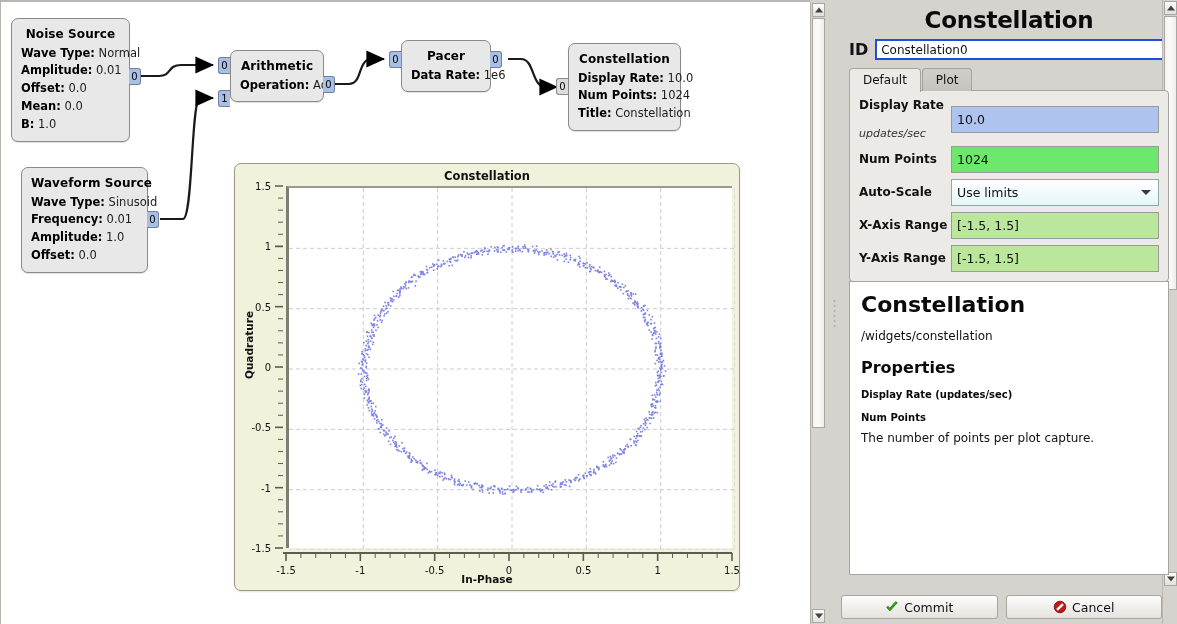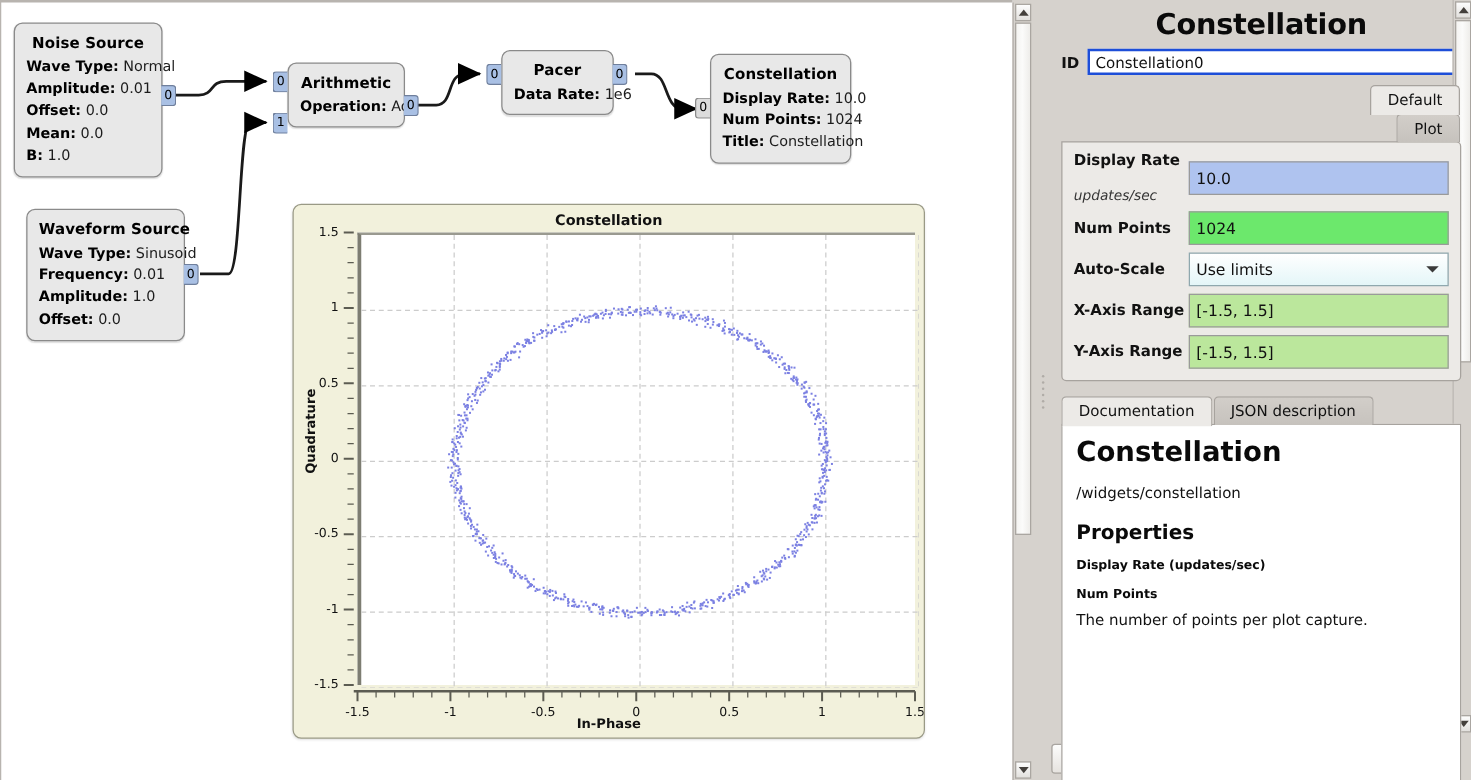--- a/index.html
+++ b/index.html
@@ -135,28 +135,28 @@
   #right {
     position: absolute; left: 841px; top: 0; width: 336px; height: 624px;
     background: #d6d2cd;
     padding: 4px 8px 0 8px;
   }
   #panel-title {
     text-align: center; font-size: 23px; font-weight: bold; color: #0a0a0a;
     margin: 3px 0 6px 0; letter-spacing: -.2px;
   }
   #id-row { display: flex; align-items: center; gap: 7px; margin-bottom: 7px; }
-  #id-label { font-size: 12px; font-weight: bold; color: #111; }
+  #id-label { font-size: 16px; font-weight: bold; color: #111; }
   #id-input {
     flex: 1; height: 21px; background: #fff;
     border: 2px solid #1d4ed8; padding: 0 4px;
     font-size: 12px; font-family: "DejaVu Sans", "Liberation Sans", sans-serif; color: #111;
   }
 
-  .tabstrip { display: flex; align-items: flex-end; gap: 0; position: relative; z-index: 2; flex-direction: column; }
+  .tabstrip { display: flex; align-items: flex-end; gap: 0; position: relative; z-index: 2; }
   .tab {
     font-size: 12px; color: #111;
     padding: 4px 13px 4px 13px;
     border: 1px solid #a7a39e;
     border-bottom: none;
     border-radius: 4px 4px 0 0;
     background: linear-gradient(#d2cec9,#c6c2bd);
     margin-right: 1px;
   }
   .tab.active { background: #eceae7; border-color: #a7a39e; position: relative; top: 1px; padding-bottom: 5px; }
@@ -1536,24 +1536,20 @@
         <div class="fctl lgreen">[-1.5, 1.5]</div>
       </div>
 
       <div class="frow">
         <div class="flabel">Y-Axis Range</div>
         <div class="fctl lgreen">[-1.5, 1.5]</div>
       </div>
 
     </div>
 
-    <div id="doc-tabs">
-      <div class="tab active">Documentation</div>
-      <div class="tab">JSON description</div>
-    </div>
 
     <div id="doc-box">
       <h1>Constellation</h1>
       <p class="path">/widgets/constellation</p>
       <h2>Properties</h2>
       <h3>Display Rate (updates/sec)</h3>
       <h3>Num Points</h3>
       <p>The number of points per plot capture.</p>
     </div>
 

